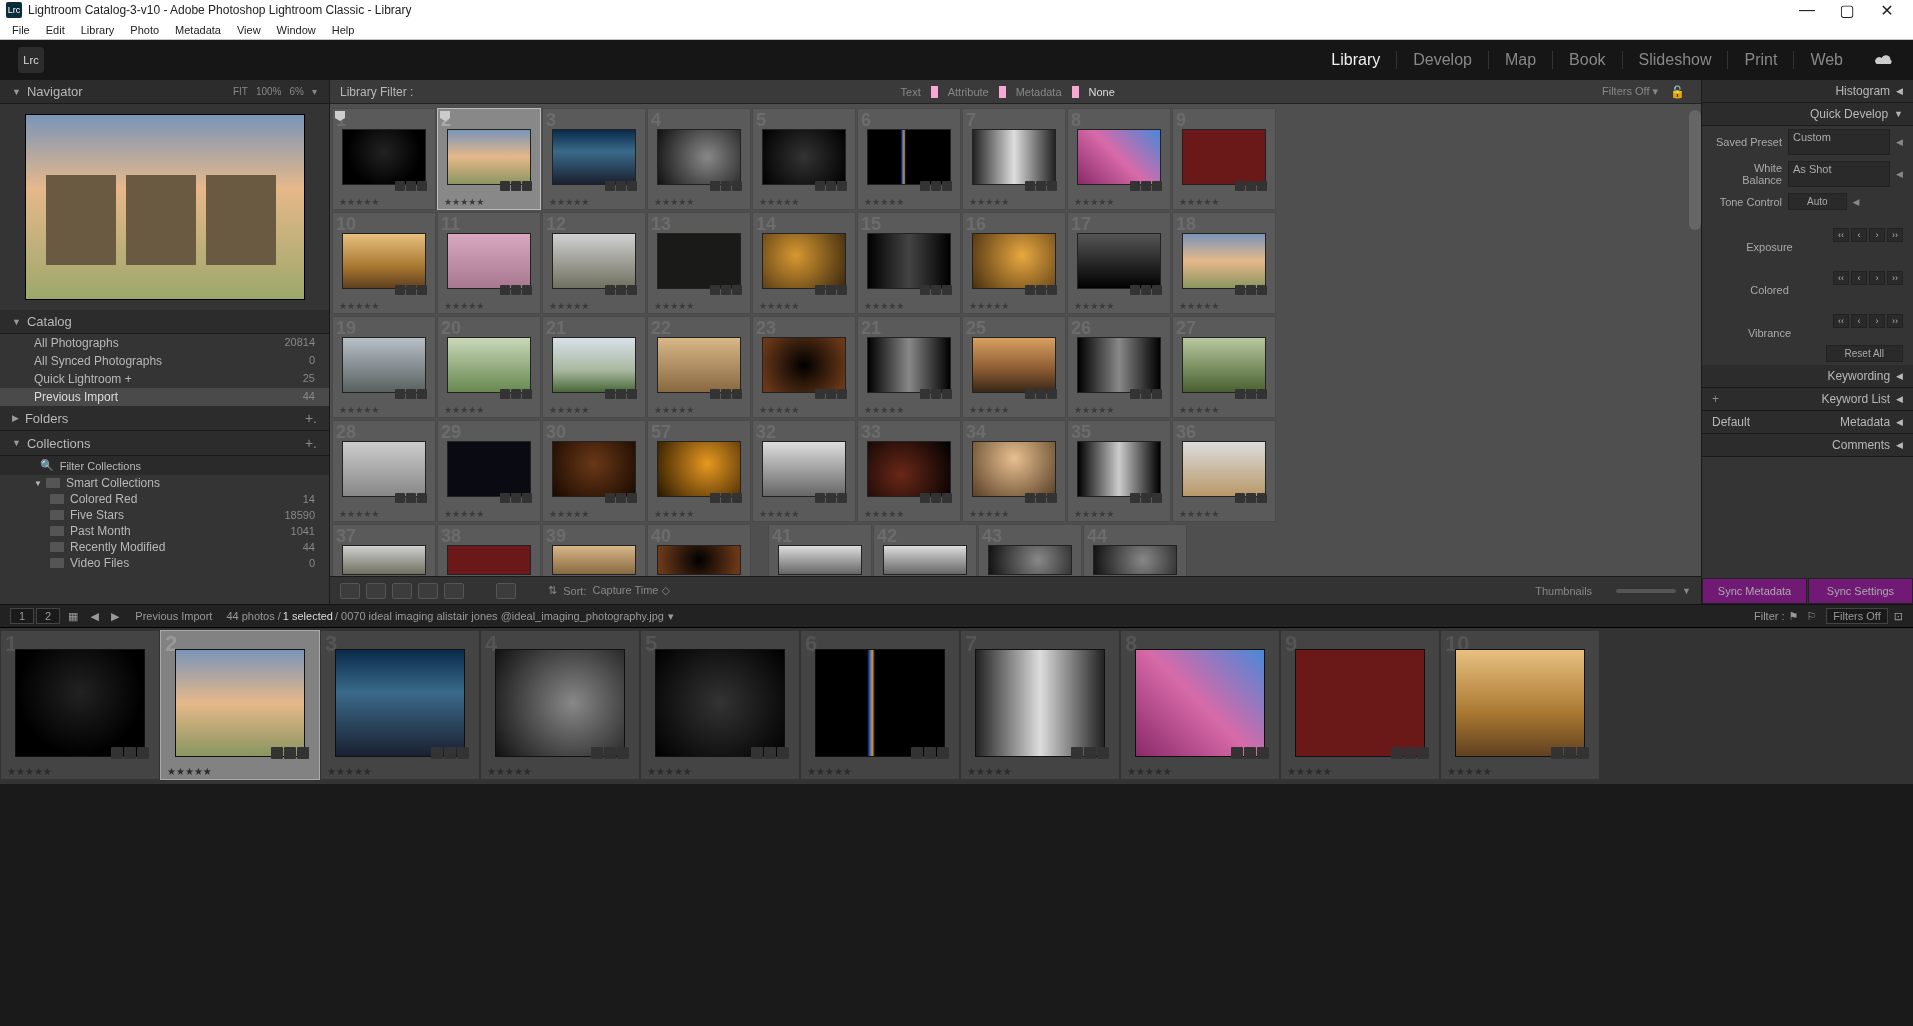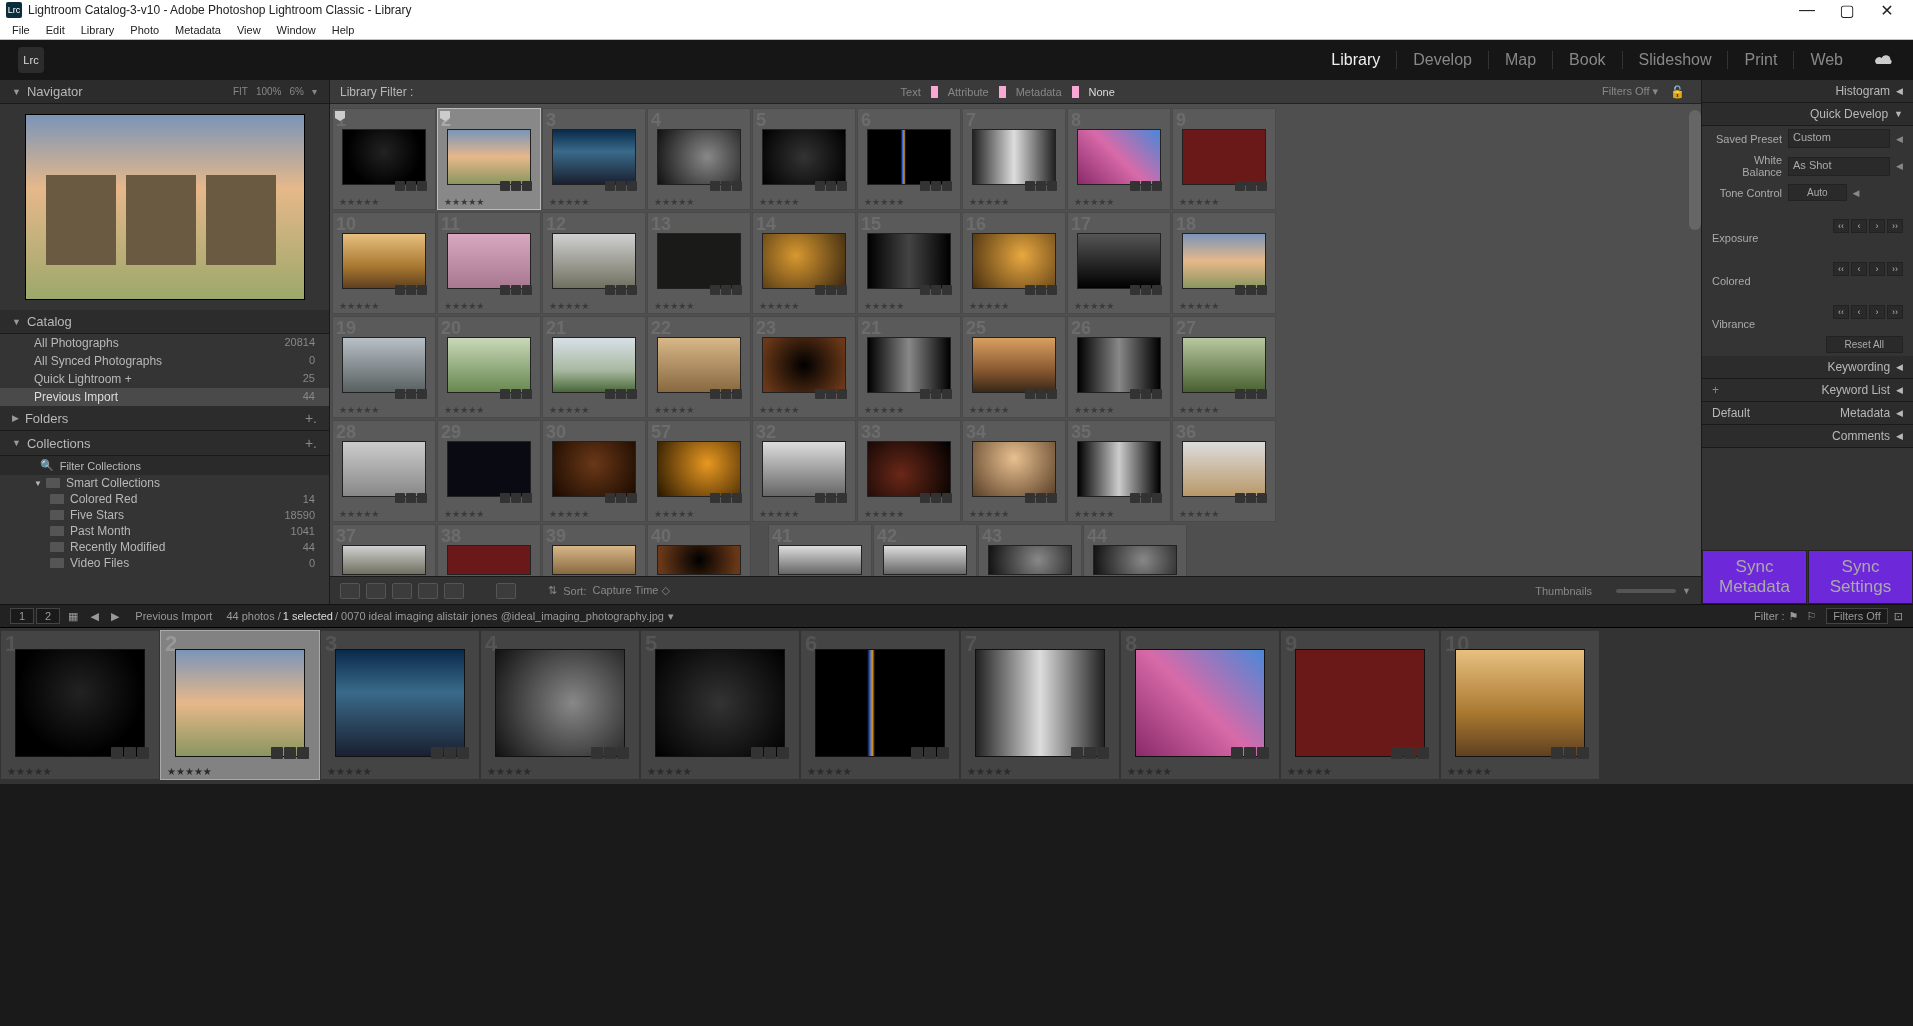--- a/index.html
+++ b/index.html
@@ -90,28 +90,28 @@
   .gridbar .slider { width:60px; height:4px; background:#555; border-radius:2px;}
   .gridbar .tri{font-size:9px;color:#888;}
 
   
   .right { width:212px; background:#343434; border-left:1px solid #1a1a1a; display:flex; flex-direction:column; font-size:12px;}
   .rhdr { background:#2c2c2c; padding:4px 10px; text-align:right; display:flex; align-items:center; border-bottom:1px solid #1a1a1a;}
   .rhdr .spacer{flex:1;}
   .rhdr .tri{font-size:9px; margin-left:6px;}
   .qd-row { display:flex; align-items:center; padding:3px 10px; gap:6px;}
   .qd-row .lbl{ color:#aaa; font-size:11px; flex:0 0 70px; text-align:right;}
-  .qd-row .lblr{ color:#aaa; font-size:11px; flex:1; text-align:left;margin-top:25px;}
-  .qd-row select, .qd-row .val { flex:1; background:#2a2a2a; border:1px solid #222; color:#aaa; font-size:11px; padding:1px 4px; height:19px;}
+  .qd-row .lblr{ color:#aaa; font-size:11px; flex:1; text-align:center;margin-top:25px;}
+  .qd-row select, .qd-row .val { flex:1; background:#2a2a2a; border:1px solid #222; color:#aaa; font-size:11px; padding:1px 4px; height:26px;}
   .qd-row .mini { display:flex; gap:2px;}
   .qd-row .mini span{ width:16px; height:14px; background:#2a2a2a; border:1px solid #222; display:flex; align-items:center; justify-content:center; font-size:9px; cursor:pointer;}
   .qd-row .tri{font-size:9px;color:#888;}
   .qd-btn{ background:#2a2a2a; border:1px solid #222; color:#aaa; font-size:10px; padding:2px 18px; cursor:pointer;}
   .right-btns{display:flex;gap:1px;margin-top:auto;}
-  .right-btns button{flex:1;background:#6d28d9;border:1px solid #222;color:#aaa;font-size:17px;padding:6px 0;cursor:pointer;}
+  .right-btns button{flex:1;background:#701a75;border:1px solid #222;color:#aaa;font-size:11px;padding:6px 0;cursor:pointer;}
 
   
   .fshdr { background:#222; height:24px; display:flex; align-items:center; padding:0 10px; font-size:11px; color:#999; border-top:1px solid #111; border-bottom:1px solid #000;}
   .fshdr .box{ width:24px; height:16px; background:#1a1a1a; border:1px solid #444; display:flex; align-items:center; justify-content:center; margin-right:2px;}
   .fshdr .nav{ margin:0 6px; cursor:pointer;}
   .fshdr .spacer{flex:1;}
   .fshdr .lblr{color:#999;}
   .fshdr .sel{color:#ddd;}
   .fshdr .filterdd{ background:#1a1a1a; border:1px solid #444; padding:1px 6px; margin-left:6px;}
 

